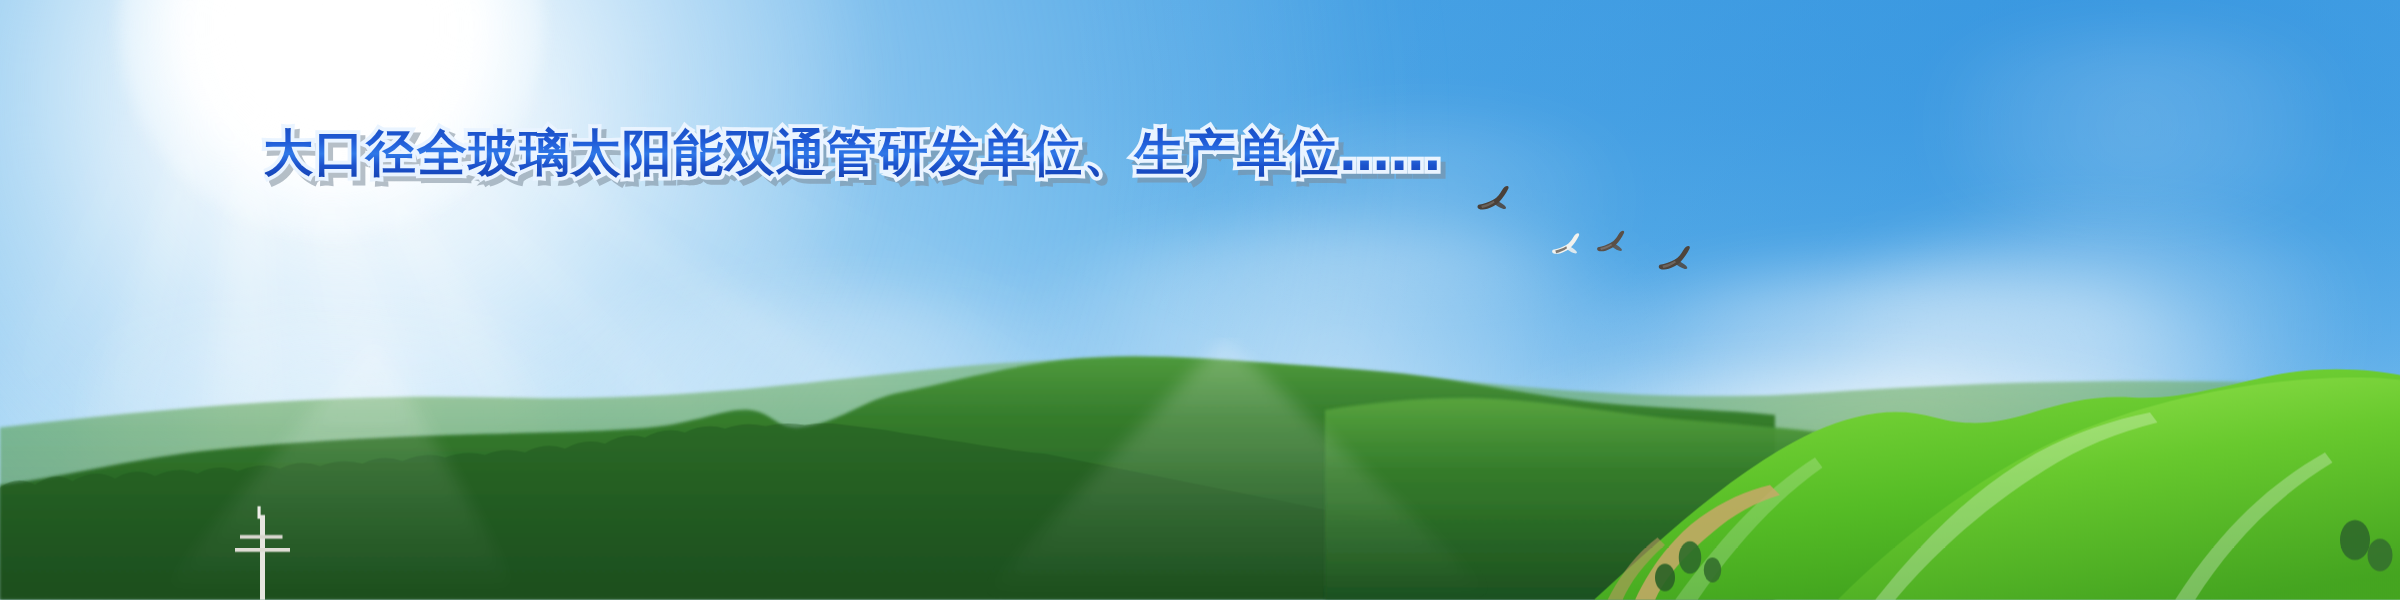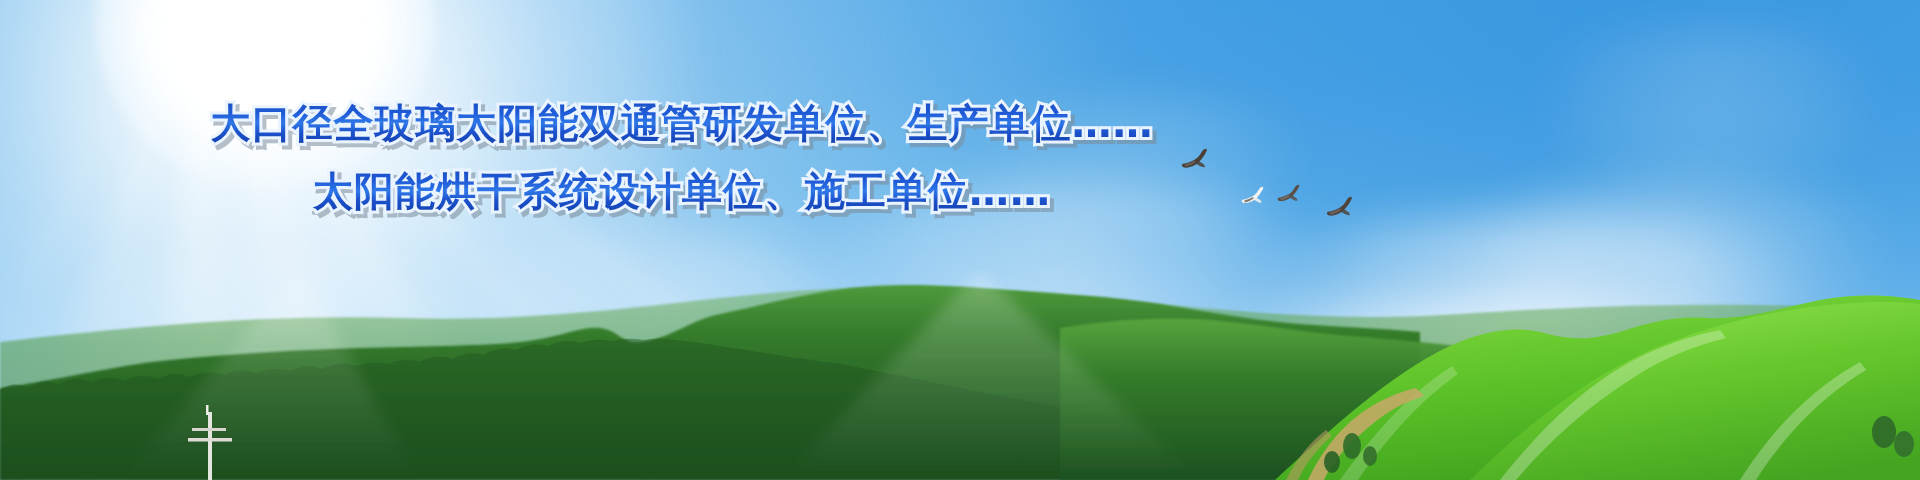--- a/index.html
+++ b/index.html
@@ -250,25 +250,20 @@
           <path d="M6 23 C11 22 16 20 20 17.5 L21 19.4 C17 22.3 11.5 24.6 7 25.6 Z" fill="#ffffff" opacity="0.18"></path>
         </svg></div>
     </div>
 
   <div class="headline-wrap">
     <div class="headline line1">
       <span class="shade">大口径全玻璃太阳能双通管研发单位、生产单位……</span>
       <span class="outline">大口径全玻璃太阳能双通管研发单位、生产单位……</span>
       <span class="txt">大口径全玻璃太阳能双通管研发单位、生产单位……</span>
     </div>
-    <div class="headline line2">
-      <span class="shade">太阳能烘干系统设计单位、施工单位……</span>
-      <span class="outline">太阳能烘干系统设计单位、施工单位……</span>
-      <span class="txt">太阳能烘干系统设计单位、施工单位……</span>
-    </div>
   </div>
 
   <svg class="land" viewBox="0 0 1920 210" preserveAspectRatio="none">
     <defs>
       <linearGradient id="farHill" x1="0" y1="0" x2="0" y2="1">
         <stop offset="0%" stop-color="#74b25e"></stop>
         <stop offset="30%" stop-color="#4e9840"></stop>
         <stop offset="100%" stop-color="#2f6f2c"></stop>
       </linearGradient>
       <linearGradient id="forestL" x1="0" y1="0" x2="0" y2="1">

